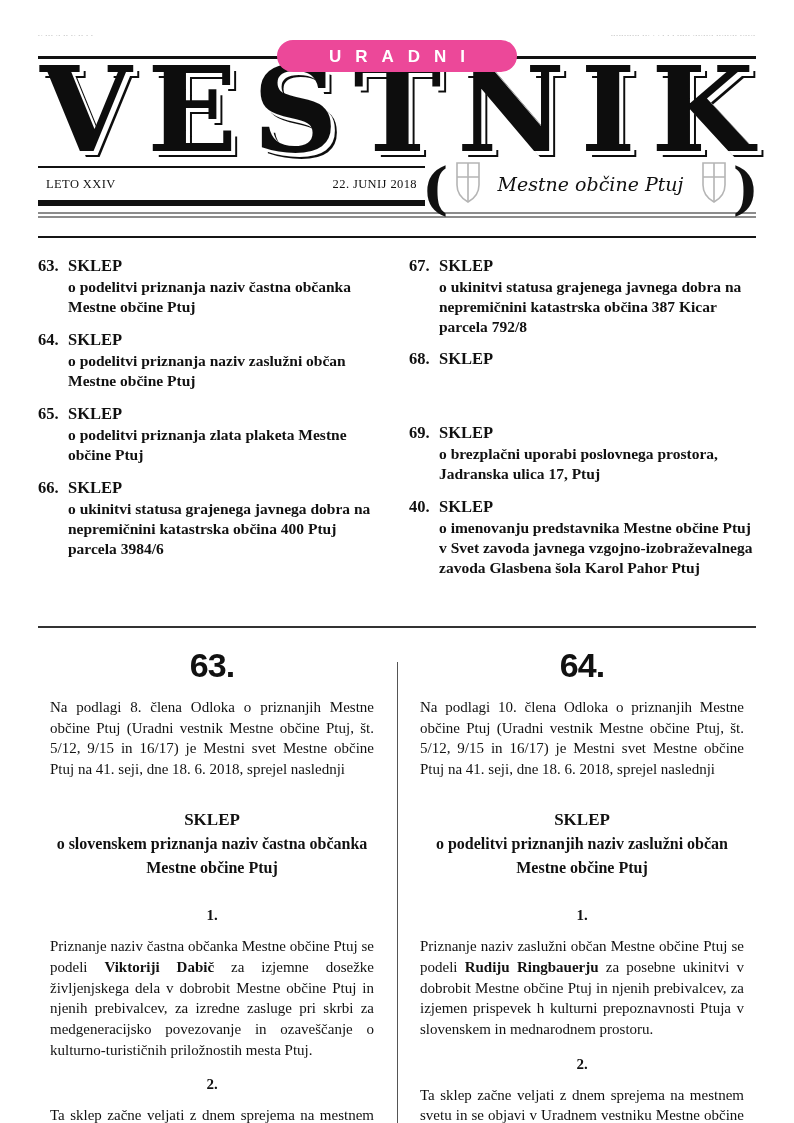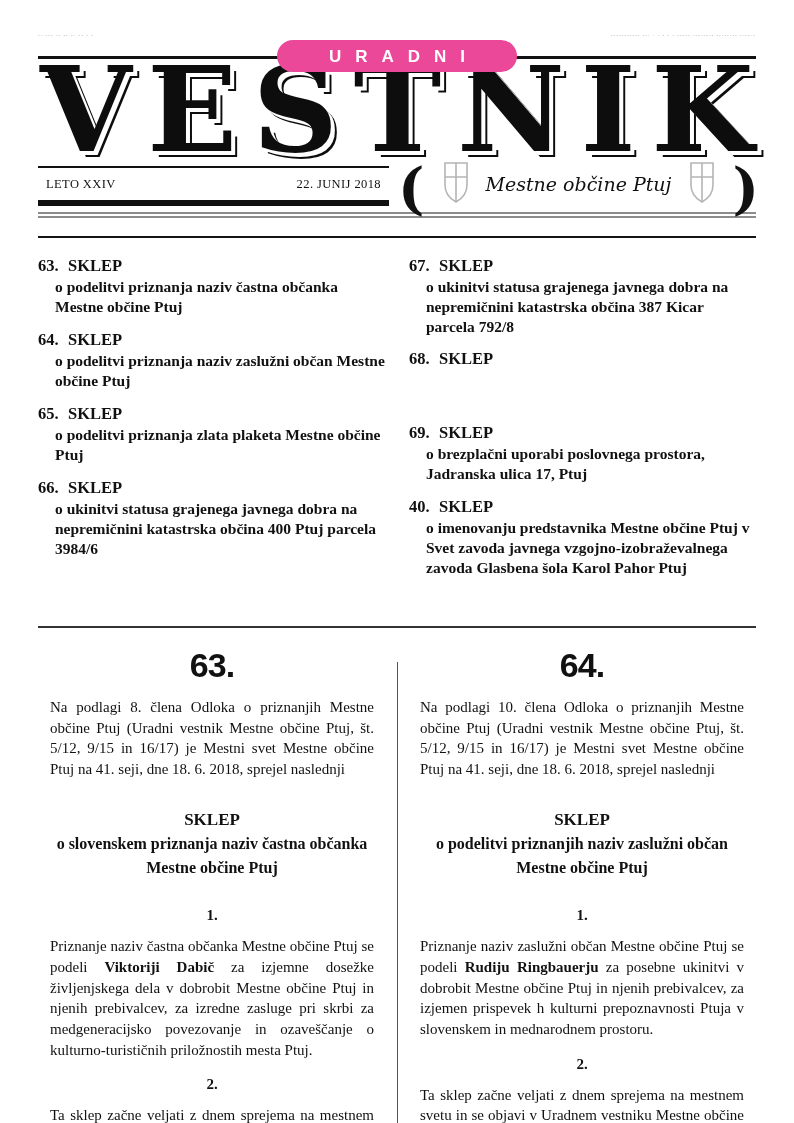--- a/index.html
+++ b/index.html
@@ -33,21 +33,21 @@
     position:absolute;top:60px;left:40px;right:40px;margin:0;
     display:flex;justify-content:space-between;
     font-family:"DejaVu Serif",serif;font-weight:bold;
     font-size:118px;line-height:0.84;color:#0d0d0d;
     text-shadow:4px 4px 0 #ffffff,6px 6px 0 #0d0d0d;
     z-index:1;
   }
   .gazette-title span{display:block;}
   .infoband{
     position:absolute;top:166px;left:38px;right:38px;height:40px;
-    display:flex;align-items:stretch;gap:12px;
+    display:flex;align-items:stretch;
   }
   .seg{
     flex:1;border-top:2px solid #111;border-bottom:6px solid #111;
     display:flex;align-items:center;justify-content:space-between;
     padding:0 8px;font-size:12.5px;letter-spacing:0.4px;
   }
   .paren{
     font-family:"DejaVu Serif",serif;font-weight:bold;font-size:56px;
     line-height:44px;align-self:center;margin:0 -3px;padding-top:4px;z-index:2;
   }
@@ -63,21 +63,21 @@
   .thin-rule-top{position:absolute;top:236px;left:38px;right:38px;height:2px;background:#151515;}
 
   
   .toc{
     margin:256px 38px 0 38px;
     display:grid;grid-template-columns:1fr 1fr;column-gap:24px;
   }
   .toc-entry{min-height:62px;margin-bottom:12px;}
   .toc-head{display:flex;font-weight:bold;font-size:16.5px;line-height:1.25;}
   .toc-num{width:30px;flex:none;}
-  .toc-desc{margin-left:17px;font-weight:bold;font-size:15.5px;line-height:1.3;}
+  .toc-desc{margin-left:30px;font-weight:bold;font-size:15.5px;line-height:1.3;}
 
   .thin-rule-mid{margin:36px 38px 0 38px;height:2px;background:#333;}
 
   
   .articles{
     margin:10px 38px 0 38px;position:relative;
     display:grid;grid-template-columns:1fr 1fr;column-gap:22px;
   }
   .articles::before{
     content:"";position:absolute;left:50%;top:24px;bottom:0;width:1px;background:#555;

